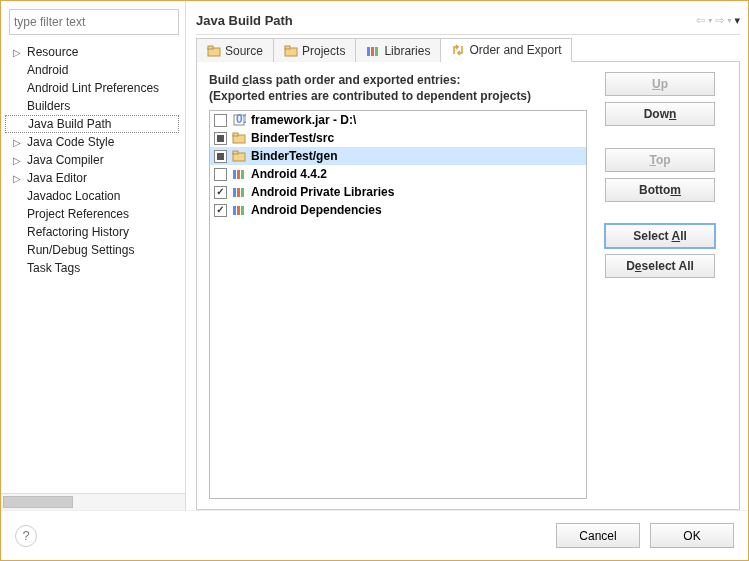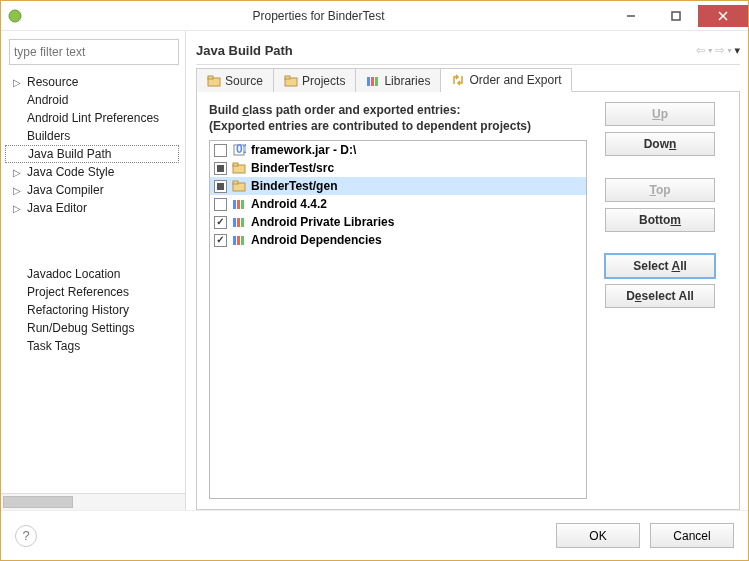--- a/index.html
+++ b/index.html
@@ -46,44 +46,20 @@
   .bottombar { height:50px; border-top:1px solid #eee; display:flex; align-items:center; padding:0 14px; gap:10px; }
   .help { width:22px; height:22px; border:1px solid #ccc; border-radius:11px; color:#777; display:flex; align-items:center; justify-content:center; font-size:13px; cursor:pointer; }
   .bottombar .pushright { flex:1; }
   .dlgbtn { width:84px; height:25px; border:1px solid #bbb; background:linear-gradient(#fdfdfd,#eaeaea); display:flex; align-items:center; justify-content:center; cursor:pointer; }
   u { text-decoration: underline; }
 </style>
 </head>
 <body>
 
 <div class="window">
-  <div class="titlebar">
-    <span class="app-icon">
-      <svg width="16" height="16">
-          <circle cx="8" cy="8" r="6" fill="#8bc34a" stroke="#6a9a36"></circle>
-        </svg>
-    </span>
-    <span class="title">Properties for BinderTest</span>
-    <div class="winbtn">
-        <svg width="10" height="10">
-          <line x1="1" y1="5" x2="9" y2="5" stroke="#555" stroke-width="1.5"></line>
-        </svg>
-      </div>
-    <div class="winbtn">
-        <svg width="10" height="10">
-          <rect x="1" y="1" width="8" height="8" fill="none" stroke="#555" stroke-width="1.5"></rect>
-        </svg>
-      </div>
-    <div class="winbtn close">
-        <svg width="10" height="10">
-          <line x1="1" y1="1" x2="9" y2="9" stroke="#fff" stroke-width="1.5"></line>
-          <line x1="9" y1="1" x2="1" y2="9" stroke="#fff" stroke-width="1.5"></line>
-        </svg>
-      </div>
-  </div>
 
   <div class="body">
     <div class="leftpane">
       <input class="filter" placeholder="type filter text" style="">
       <div class="tree" id="tree">
           <div class="tree-item child" style="padding-left: 8px;">
             <span class="twisty">▷</span>
             <span>Resource</span>
           </div>
           <div class="tree-item child" style="padding-left: 8px;">
@@ -107,21 +83,21 @@
             <span>Java Code Style</span>
           </div>
           <div class="tree-item child" style="padding-left: 8px;">
             <span class="twisty">▷</span>
             <span>Java Compiler</span>
           </div>
           <div class="tree-item child" style="padding-left: 8px;">
             <span class="twisty">▷</span>
             <span>Java Editor</span>
           </div>
-          <div class="tree-item child" style="padding-left: 8px; margin-top: 48px;">
+          <div class="tree-item child" style="padding-left: 8px;">
             <span class="twisty"></span>
             <span>Javadoc Location</span>
           </div>
           <div class="tree-item child" style="padding-left: 8px;">
             <span class="twisty"></span>
             <span>Project References</span>
           </div>
           <div class="tree-item child" style="padding-left: 8px;">
             <span class="twisty"></span>
             <span>Refactoring History</span>
@@ -293,19 +269,19 @@
             </div>
         </div>
       </div>
     </div>
   </div>
 
   <div class="bottombar">
     <div class="help">?</div>
     <div class="pushright"></div>
     <div class="dlgbtn">
+        <span>Cancel</span>
+      </div>
+    <div class="dlgbtn">
         <span>OK</span>
-      </div>
-    <div class="dlgbtn">
-        <span>Cancel</span>
       </div>
   </div>
 </div>
 
 </body></html>

